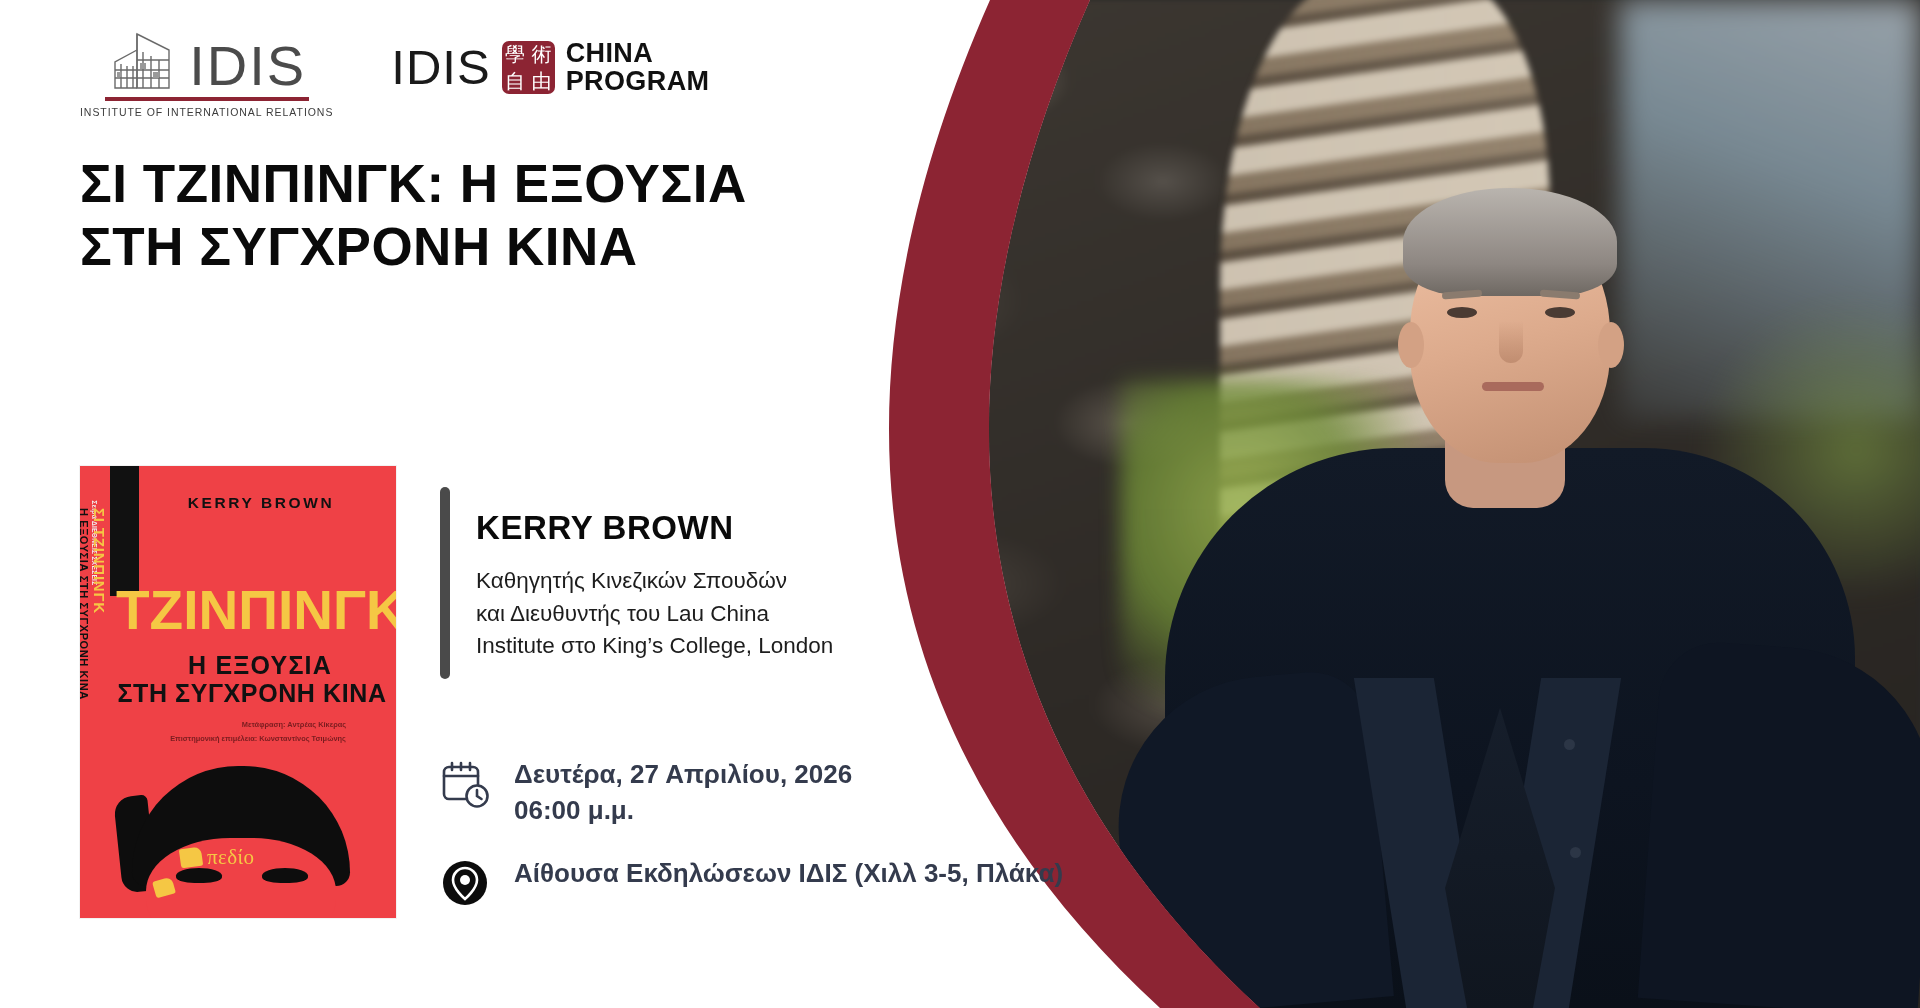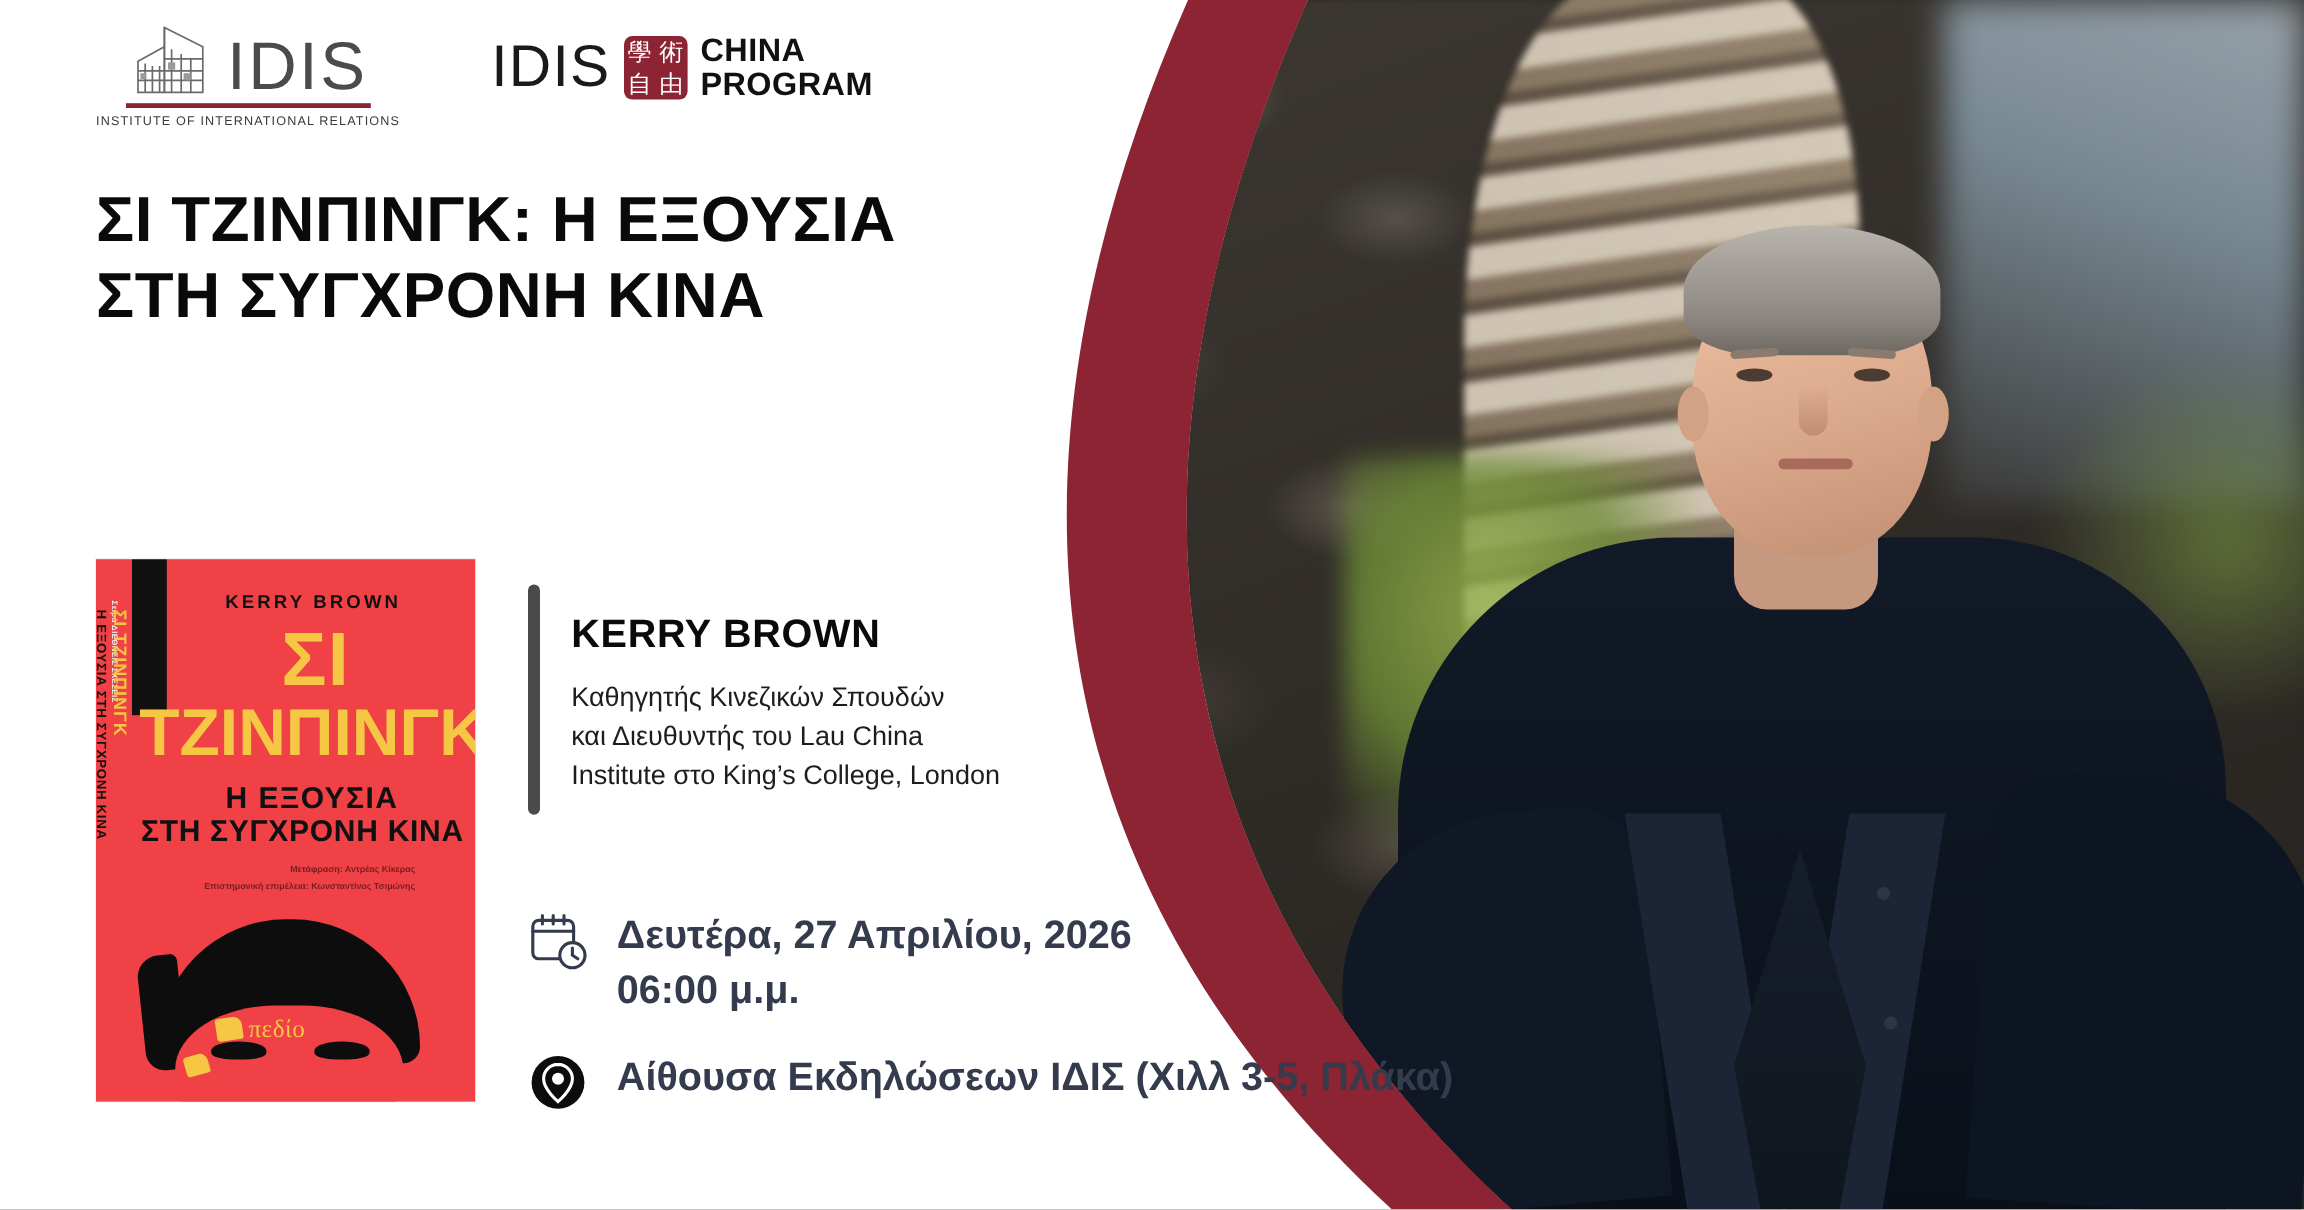--- a/index.html
+++ b/index.html
@@ -117,21 +117,21 @@
   
   .red-curve {
     position:absolute; top:0; left:0; width:1130px; height:1008px;
     pointer-events:none;
   }
 
   
   .content { position:absolute; top:0; left:0; width:1060px; height:1008px; z-index:5; }
 
   
-  .logos { position:absolute; top:19px; left:80px; display:flex; align-items:flex-start; gap:76px; }
+  .logos { position:absolute; top:30px; left:80px; display:flex; align-items:flex-start; gap:58px; }
   .logo-idis { display:flex; flex-direction:column; align-items:center; }
   .logo-idis-top { display:flex; align-items:flex-end; gap:10px; }
   .house-mark { width:72px; height:62px; }
   .idis-word { font-size:56px; font-weight:400; letter-spacing:2px; color:#4b4b4b;
     line-height:0.95; font-family:"Liberation Sans", sans-serif; }
   .idis-rule { width:204px; height:4px; background:#8c2433; margin-top:5px; }
   .idis-sub { font-size:10.5px; letter-spacing:0.95px; color:#3c3c3c; margin-top:5px;
     font-weight:400; white-space:nowrap; }
 
   .logo-cp { display:flex; align-items:center; gap:11px; padding-top:10px; }
@@ -204,21 +204,21 @@
   .speaker-bar { width:10px; height:192px; background:#4a4a4a; border-radius:6px; flex:none; }
   .sp-name { font-size:33px; font-weight:bold; color:#0a0a0a; letter-spacing:0.6px; margin-top:22px; }
   .sp-bio { margin-top:18px; }
   .sp-bio div { font-size:22.5px; color:#1d1d1d; line-height:1.45; font-weight:400; }
 
   
   .meta { position:absolute; top:756px; left:438px; }
   .meta-row { display:flex; align-items:flex-start; gap:22px; }
   .meta-row + .meta-row { margin-top:26px; }
   .meta-ico { width:54px; flex:none; display:flex; align-items:flex-start; justify-content:center; padding-top:3px; }
-  .meta-txt div { font-size:33px; font-weight:bold; color:#343b4d; line-height:1.4; white-space:nowrap; }
+  .meta-txt div { font-size:26px; font-weight:bold; color:#343b4d; line-height:1.4; white-space:nowrap; }
 </style>
 </head>
 <body>
 
 <div class="poster">
 
   <div class="right-panel">
     <div class="photo-clip">
       <div class="bg-stone"></div>
       <div class="bg-sky"></div>
@@ -301,21 +301,20 @@
       <div>ΣΤΗ ΣΥΓΧΡΟΝΗ ΚΙΝΑ</div>
     </div>
 
     <div class="book">
       <div class="book-spine"></div>
       <div class="spine-label">Σειρά ΔΙΕΘΝΕΙΣ ΣΧΕΣΕΙΣ</div>
       <div class="spine-v1">Η ΕΞΟΥΣΙΑ ΣΤΗ ΣΥΓΧΡΟΝΗ ΚΙΝΑ</div>
       <div class="spine-v2">ΣΙ ΤΖΙΝΠΙΝΓΚ</div>
 
       <div class="bk-author">KERRY BROWN</div>
-      <div class="bk-t1">ΣΙ</div>
       <div class="bk-t2">ΤΖΙΝΠΙΝΓΚ</div>
       <div class="bk-s1">Η ΕΞΟΥΣΙΑ</div>
       <div class="bk-s2">ΣΤΗ ΣΥΓΧΡΟΝΗ ΚΙΝΑ</div>
       <div class="bk-c1">Μετάφραση: Αντρέας Κίκερας</div>
       <div class="bk-c2">Επιστημονική επιμέλεια: Κωνσταντίνος Τσιμώνης</div>
 
       <div class="xi-side"></div>
       <div class="xi-hair"></div>
       <div class="xi-face"></div>
       <div class="xi-eyeL"></div>

